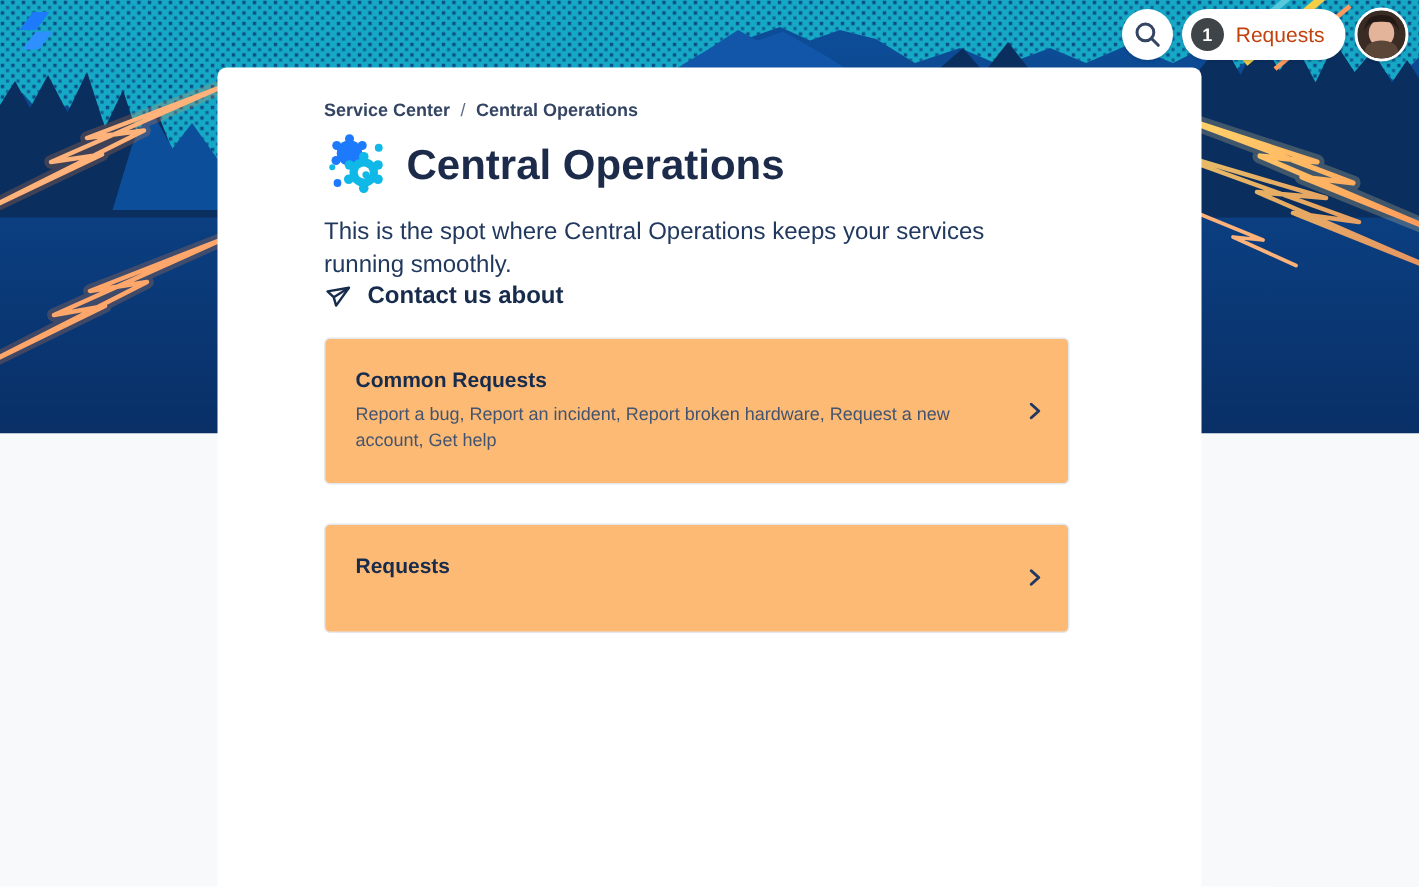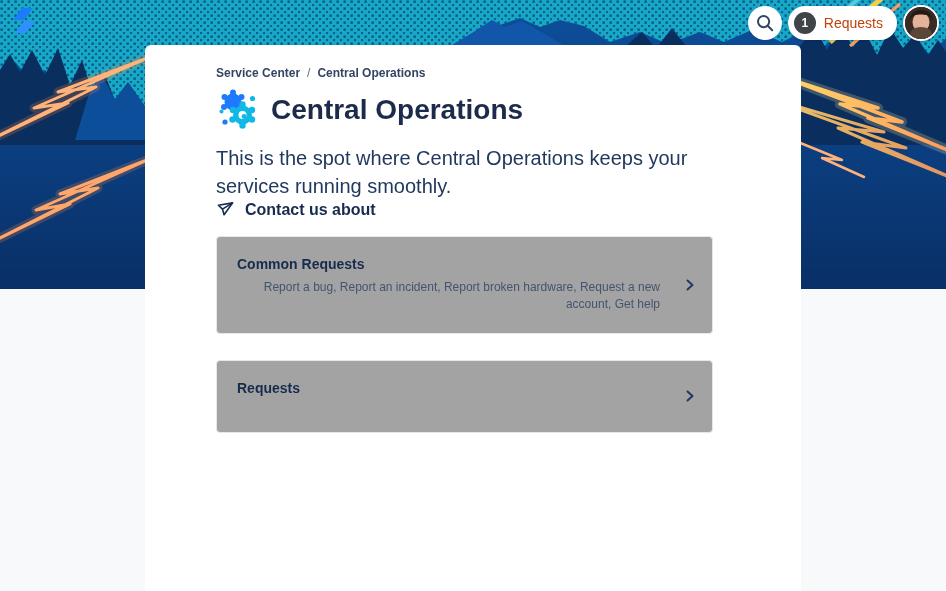--- a/index.html
+++ b/index.html
@@ -68,40 +68,40 @@
     padding: 21px 88px 40px 71px;
   }
 
   .breadcrumb { font-size: 12px; color: #344563; display: flex; gap: 7px; align-items: center; }
   .breadcrumb .crumb { font-weight: 700; cursor: pointer; }
   .breadcrumb .sep { color: #5E6C84; font-weight: 400; }
 
   .title-row { display: flex; align-items: center; gap: 11px; margin-top: 8px; }
   .page-title { font-size: 28px; font-weight: 700; color: #1C2B4A; letter-spacing: 0; }
 
-  .page-desc { font-size: 20px; color: #22395F; margin-top: 12px; line-height: 1.4; }
+  .page-desc { font-size: 16px; color: #22395F; margin-top: 12px; line-height: 1.4; }
 
   .section-heading {
     display: flex; align-items: center; gap: 10px;
   }
   .section-heading .heading-text { font-size: 16px; font-weight: 700; color: #172B4D; }
 
   .cards { margin-top: 17px; width: 497px; }
   .req-card {
     position: relative;
-    background: #a3a3a3;
+    background: #fdba74;
     border: 1px solid #E4E7EC;
     border-radius: 4px;
     padding: 19px 52px 19px 20px;
     margin-bottom: 26px;
     cursor: pointer;
     min-height: 73px;
   }
   .req-card-title { font-size: 14px; font-weight: 700; color: #172B4D; }
-  .req-card-desc { font-size: 12px; color: #44546F; margin-top: 7px; line-height: 1.45; text-align: right; }
+  .req-card-desc { font-size: 12px; color: #44546F; margin-top: 7px; line-height: 1.45; }
   .card-chevron {
     position: absolute; right: 14px; top: 50%;
     transform: translateY(-50%);
     display: flex;
   }
 </style>
 </head>
 <body>
 
 <div class="banner">

